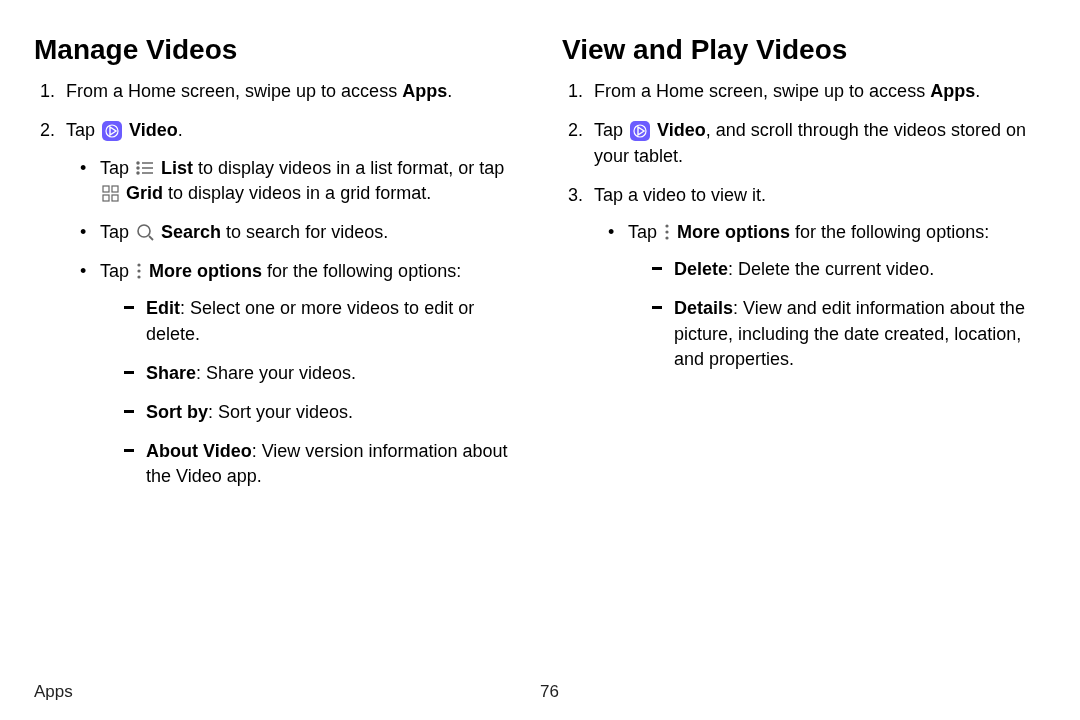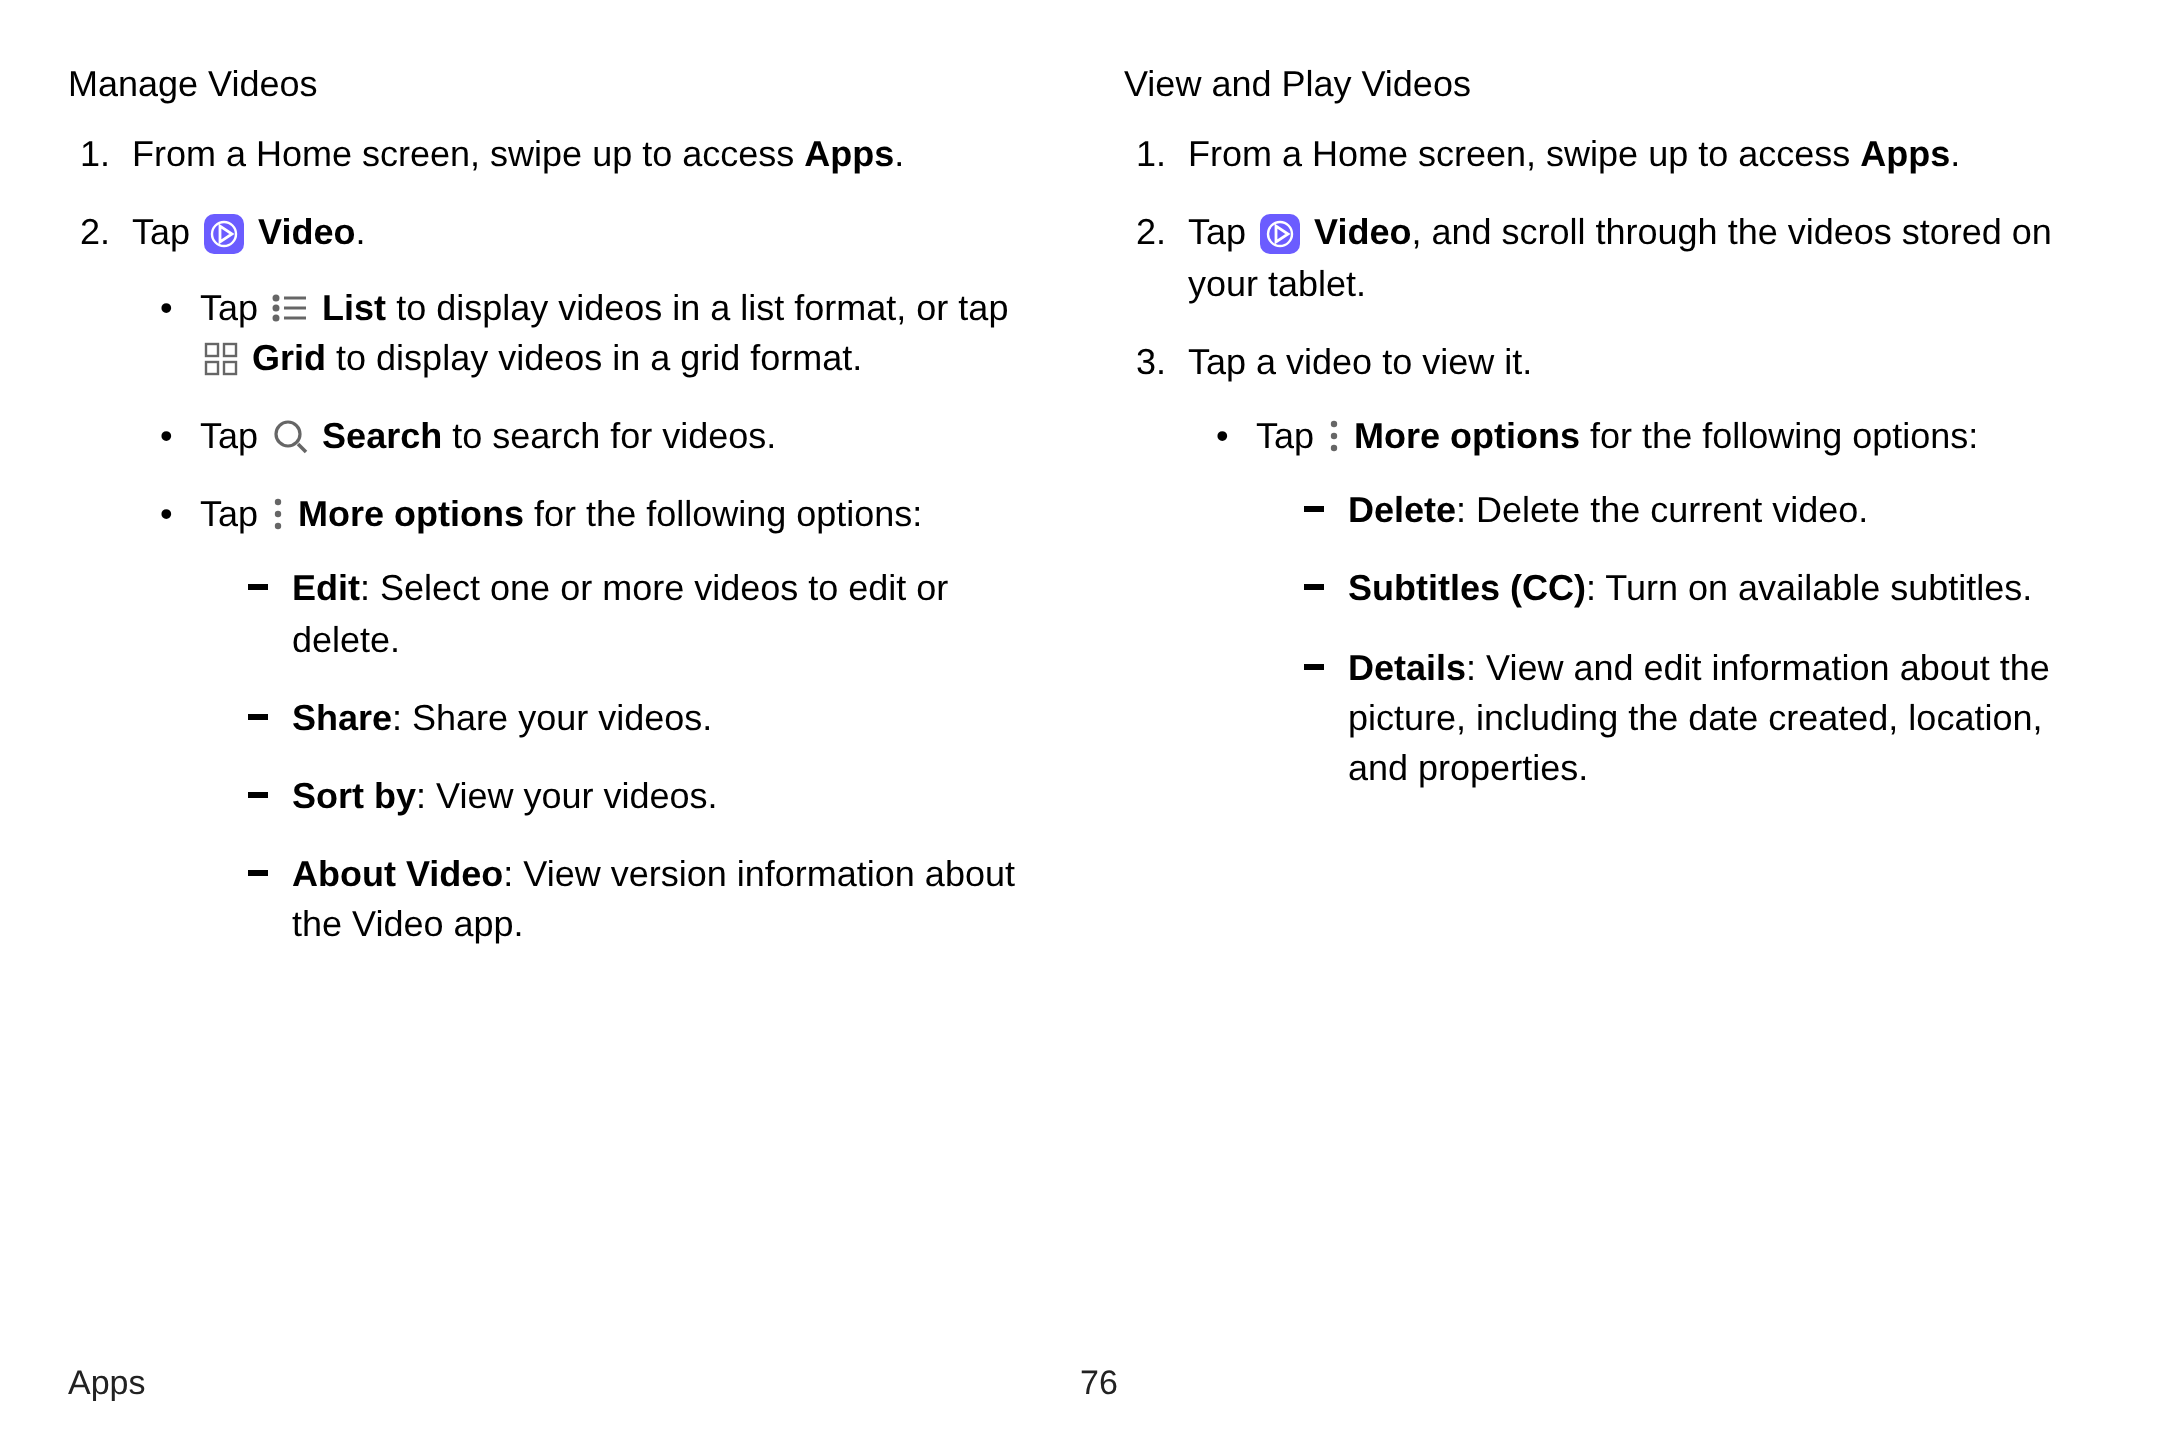--- a/index.html
+++ b/index.html
@@ -19,22 +19,22 @@
     box-sizing: border-box;
     height: 680px;
   }
   .col {
     width: 50%;
     box-sizing: border-box;
   }
   .col.left { padding-right: 22px; }
   .col.right { padding-left: 22px; }
   h2 {
-    font-size: 18px;
-    font-weight: normal;
+    font-size: 28px;
+    font-weight: bold;
     margin: 0 0 10px 0;
   }
   p.intro {
     margin: 0 0 14px 0;
   }
   ol {
     margin: 0;
     padding-left: 26px;
   }
   ol > li {
@@ -153,21 +153,21 @@
                 <svg width="6" height="18" viewBox="0 0 6 18">
                   <circle cx="3" cy="3" r="1.6" fill="#666"></circle>
                   <circle cx="3" cy="9" r="1.6" fill="#666"></circle>
                   <circle cx="3" cy="15" r="1.6" fill="#666"></circle>
                 </svg>
               </span> <span class="bold">More options</span><span> for the following options:</span>
 
             <ul class="dashes">
               <li><span class="bold">Edit</span><span>: Select one or more videos to edit or delete.</span></li>
               <li><span class="bold">Share</span><span>: Share your videos.</span></li>
-              <li><span class="bold">Sort by</span><span>: View your videos.</span></li>
+              <li><span class="bold">Sort by</span><span>: Sort your videos.</span></li>
               <li><span class="bold">About Video</span><span>: View version information about the Video app.</span></li>
             </ul>
           </li>
         </ul>
       </li>
     </ol>
   </div>
 
   <div class="col right">
     <h2>View and Play Videos</h2>
@@ -192,21 +192,20 @@
             <span>Tap </span><span class="icon">
                 <svg width="6" height="18" viewBox="0 0 6 18">
                   <circle cx="3" cy="3" r="1.6" fill="#666"></circle>
                   <circle cx="3" cy="9" r="1.6" fill="#666"></circle>
                   <circle cx="3" cy="15" r="1.6" fill="#666"></circle>
                 </svg>
               </span> <span class="bold">More options</span><span> for the following options:</span>
 
             <ul class="dashes">
               <li><span class="bold">Delete</span><span>: Delete the current video.</span></li>
-              <li><span class="bold">Subtitles (CC)</span><span>: Turn on available subtitles.</span></li>
               <li><span class="bold">Details</span><span>: View and edit information about the picture, including the date created, location, and properties.</span></li>
             </ul>
           </li>
         </ul>
       </li>
     </ol>
   </div>
 
 </div>
 

